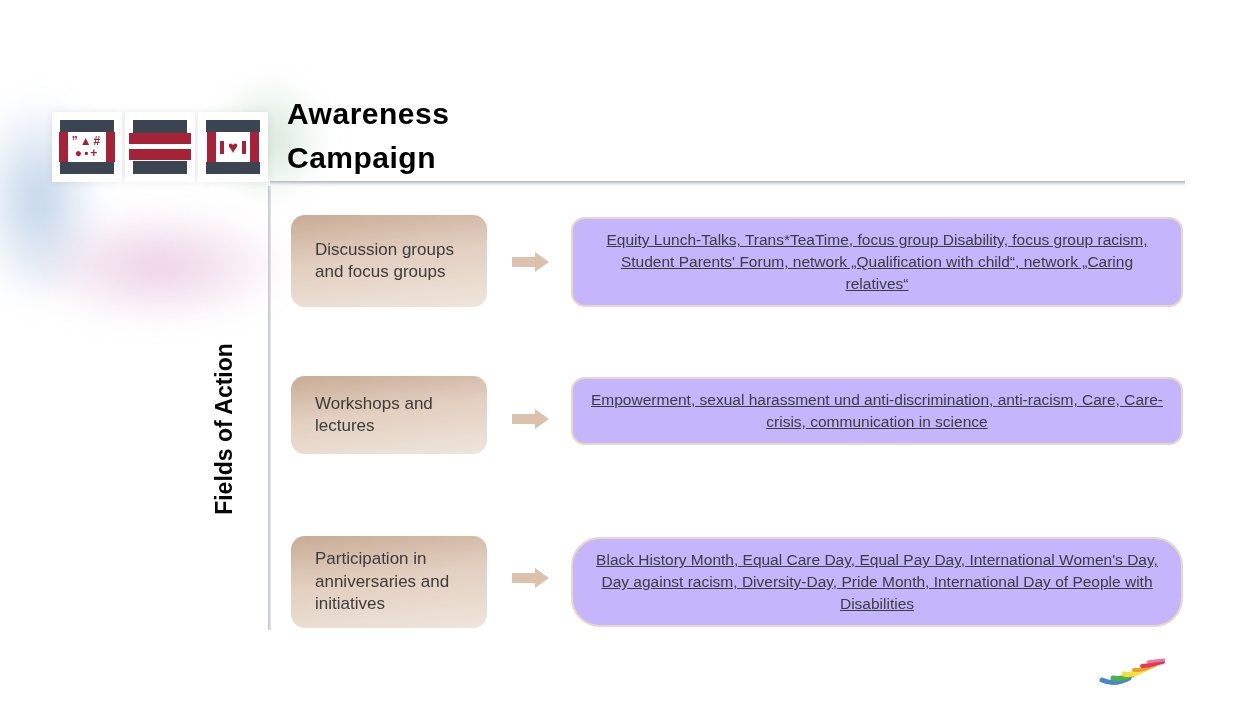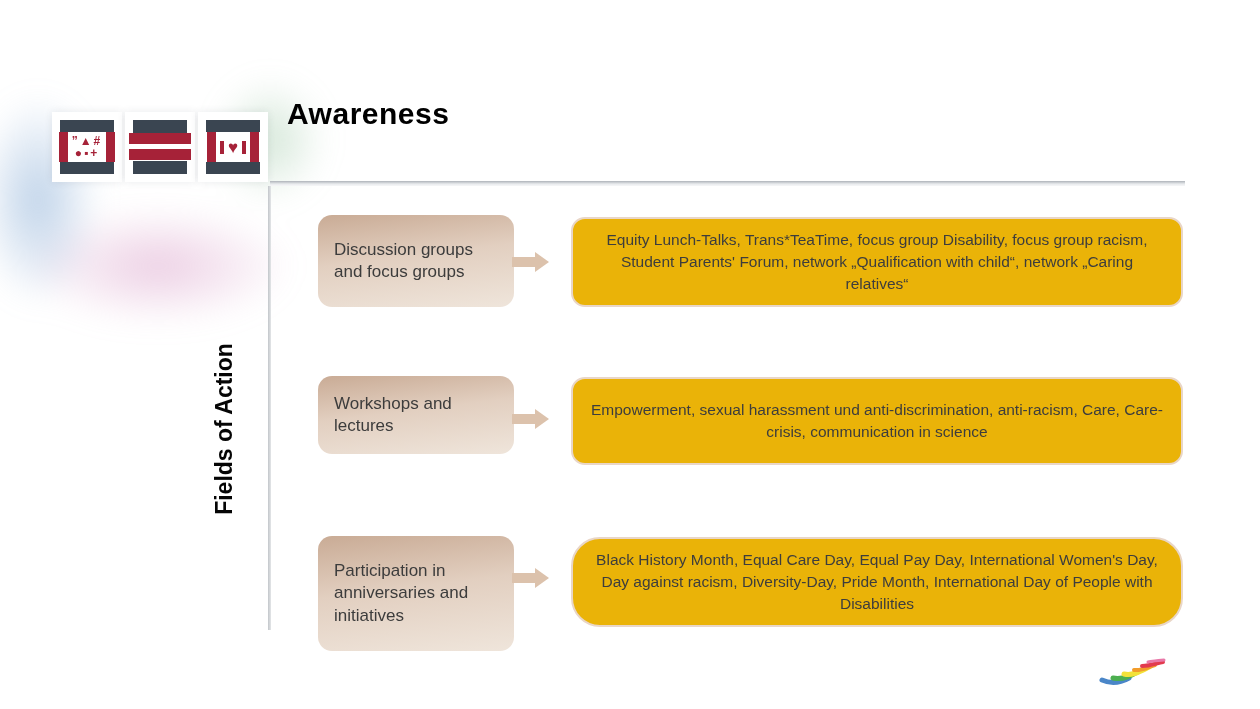--- a/index.html
+++ b/index.html
@@ -40,34 +40,34 @@
     background:linear-gradient(#aeb3b9,#e9ebee 60%,#f6f7f8);}
   .v-divider{position:absolute;left:268px;top:186px;width:3px;height:444px;
     background:linear-gradient(90deg,#c2c6ca,#e4e6e8);}
   
   .fields-label{position:absolute;left:86px;top:414px;width:280px;height:30px;
     transform:rotate(-90deg);text-align:center;font-size:23px;font-weight:bold;color:#050505;}
   
   .field-box{
     position:absolute;left:291px;width:196px;box-sizing:border-box;border-radius:14px;
     background:linear-gradient(173deg,#c9ab95 0%,#e2cfc0 45%,#efe5db 100%);
-    display:flex;align-items:center;padding:10px 16px;
-    font-size:17px;line-height:1.32;color:#3c3c3c;margin-left:27px;
+    display:flex;align-items:center;padding:10px 24px;
+    font-size:17px;line-height:1.32;color:#3c3c3c;
   }
   .row1 .field-box{top:215px;height:92px;}
   .row2 .field-box{top:376px;height:78px;}
-  .row3 .field-box{top:536px;height:115px;}
+  .row3 .field-box{top:536px;height:92px;}
   .examples-box{
     position:absolute;left:571px;width:612px;box-sizing:border-box;border-radius:14px;
-    background:#eab308;border:2px solid #e9d6c7;
+    background:#c4b5fd;border:2px solid #e9d6c7;
     display:flex;align-items:center;justify-content:center;text-align:center;
-    padding:8px 18px;font-size:15.5px;line-height:1.4;color:#3d3d3d;
+    padding:8px 18px;font-size:15.5px;line-height:1.4;color:#3d3d3d;text-decoration:underline;
   }
   .row1 .examples-box{top:217px;height:90px;}
-  .row2 .examples-box{top:377px;height:88px;}
+  .row2 .examples-box{top:377px;height:68px;}
   .row3 .examples-box{top:537px;height:90px;border-radius:29px;}
   
   .arrow{position:absolute;left:512px;width:38px;height:20px;}
   .row1 .arrow{top:252px;}
   .row2 .arrow{top:409px;}
   .row3 .arrow{top:568px;}
   .arrow-rect{position:absolute;left:0;top:5px;width:23px;height:10px;background:#dcc2ac;}
   .arrow-head{position:absolute;left:23px;top:0;width:0;height:0;
     border-top:10px solid transparent;border-bottom:10px solid transparent;border-left:14px solid #dcc2ac;}
   
@@ -109,20 +109,21 @@
         <span class="heart">♥</span>
         <div class="tick-red"></div>
         <div class="vbar-red"></div>
       </div>
       <div class="bar-navy"></div>
     </div>
   </div>
 
   <div class="title">
     <div>Awareness</div>
+    <div>Campaign</div>
   </div>
 
 
   <div class="h-divider"></div>
   <div class="v-divider"></div>
 
   <div class="fields-label">Fields of Action</div>
 
   <div class="row1">
     <div class="field-box">

